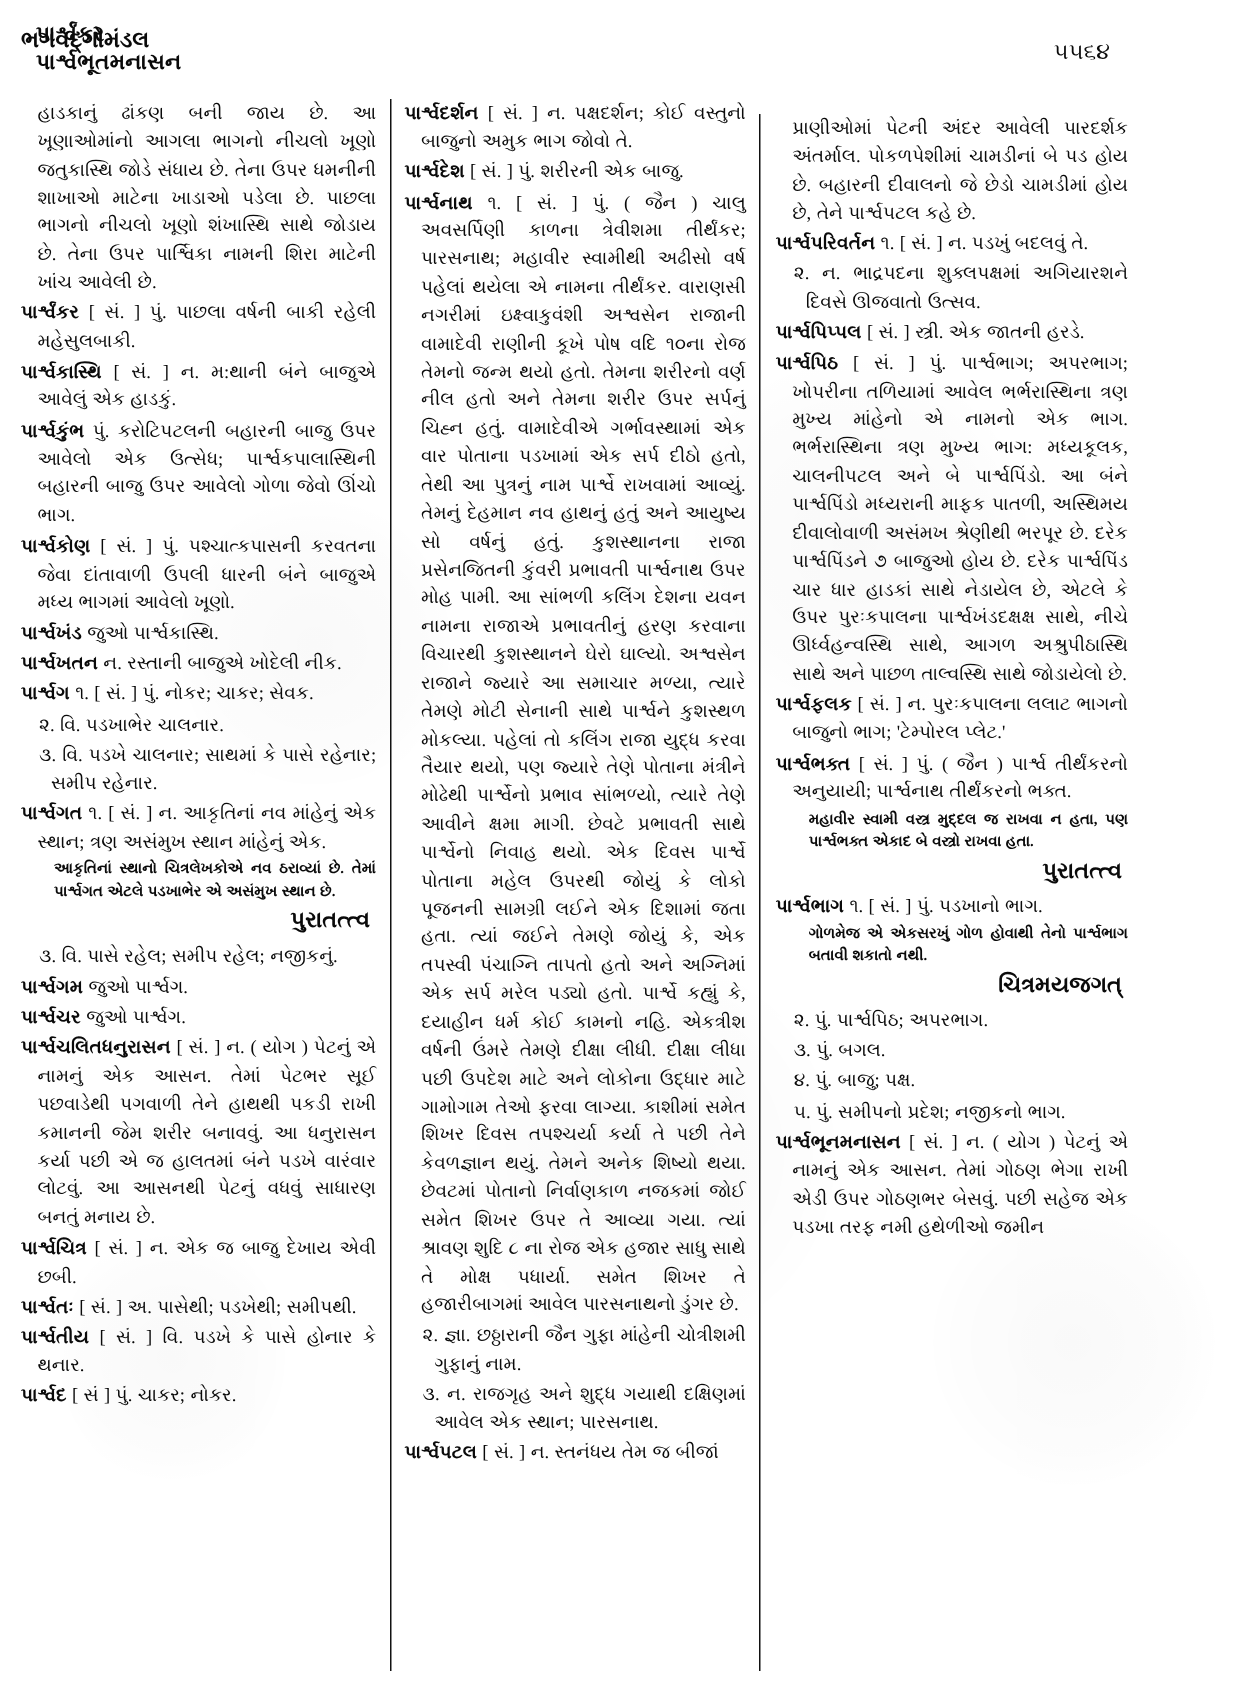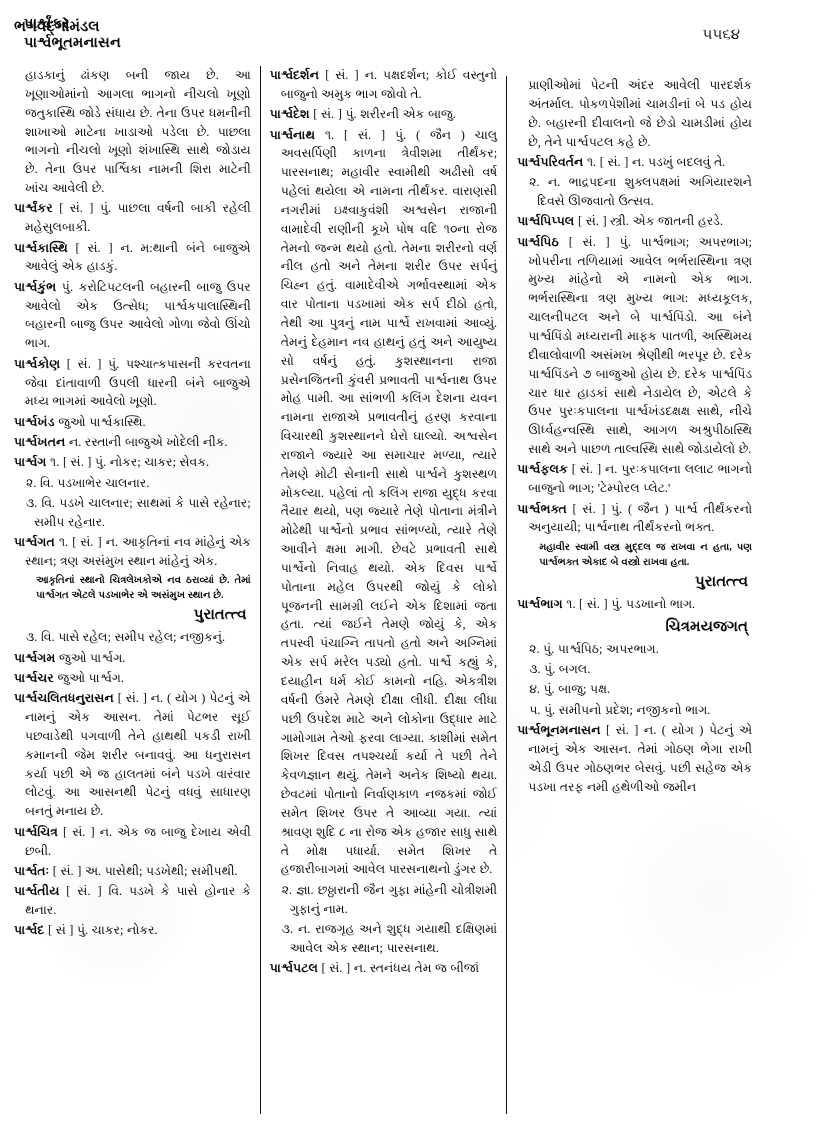--- a/index.html
+++ b/index.html
@@ -196,20 +196,21 @@
           <p class="cont">પ્રાણીઓમાં પેટની અંદર આવેલી પારદર્શક અંતર્માલ. પોકળપેશીમાં ચામડીનાં બે પડ હોય છે. બહારની દીવાલનો જે છેડો ચામડીમાં હોય છે, તેને પાર્શ્વપટલ કહે છે.</p>
           <p class="entry"><span class="hw">પાર્શ્વપરિવર્તન</span><span> ૧. [ સં. ] ન. પડખું બદલવું તે.</span></p>
           <p class="sense">૨. ન. ભાદ્રપદના શુક્લપક્ષમાં અગિયારશને દિવસે ઊજવાતો ઉત્સવ.</p>
           <p class="entry"><span class="hw">પાર્શ્વપિપ્પલ</span><span> [ સં. ] સ્ત્રી. એક જાતની હરડે.</span></p>
           <p class="entry"><span class="hw">પાર્શ્વપિઠ</span><span> [ સં. ] પું. પાર્શ્વભાગ; અપરભાગ; ખોપરીના તળિયામાં આવેલ ભર્ભરાસ્થિના ત્રણ મુખ્ય માંહેનો એ નામનો એક ભાગ. ભર્ભરાસ્થિના ત્રણ મુખ્ય ભાગ: મધ્યકૂલક, ચાલનીપટલ અને બે પાર્શ્વપિંડો. આ બંને પાર્શ્વપિંડો મધ્યરાની માફક પાતળી, અસ્થિમય દીવાલોવાળી અસંમખ શ્રેણીથી ભરપૂર છે. દરેક પાર્શ્વપિંડને ૭ બાજુઓ હોય છે. દરેક પાર્શ્વપિંડ ચાર ધાર હાડકાં સાથે નેડાયેલ છે, એટલે કે ઉપર પુરઃકપાલના પાર્શ્વખંડદક્ષક્ષ સાથે, નીચે ઊર્ધ્વહન્વસ્થિ સાથે, આગળ અશ્રુપીઠાસ્થિ સાથે અને પાછળ તાલ્વસ્થિ સાથે જોડાયેલો છે.</span></p>
           <p class="entry"><span class="hw">પાર્શ્વફલક</span><span> [ સં. ] ન. પુરઃકપાલના લલાટ ભાગનો બાજુનો ભાગ; 'ટેમ્પોરલ પ્લેટ.'</span></p>
           <p class="entry"><span class="hw">પાર્શ્વભક્ત</span><span> [ સં. ] પું. ( જૈન ) પાર્શ્વ તીર્થંકરનો અનુયાયી; પાર્શ્વનાથ તીર્થંકરનો ભક્ત.</span></p>
           <p class="quote">મહાવીર સ્વામી વસ્ત્ર મુદ્દલ જ રાખવા ન હતા, પણ પાર્શ્વભક્ત એકાદ બે વસ્ત્રો રાખવા હતા.</p>
           <p class="cite">પુરાતત્ત્વ</p>
           <p class="entry"><span class="hw">પાર્શ્વભાગ</span><span> ૧. [ સં. ] પું. પડખાનો ભાગ.</span></p>
+          <p class="quote">ગોળમેજ એ એકસરખું ગોળ હોવાથી તેનો પાર્શ્વભાગ બતાવી શકાતો નથી.</p>
           <p class="cite">ચિત્રમયજગત્</p>
           <p class="sense">૨. પું. પાર્શ્વપિઠ; અપરભાગ.</p>
           <p class="sense">૩. પું. બગલ.</p>
           <p class="sense">૪. પું. બાજુ; પક્ષ.</p>
           <p class="sense">૫. પું. સમીપનો પ્રદેશ; નજીકનો ભાગ.</p>
           <p class="entry"><span class="hw">પાર્શ્વભૂનમનાસન</span><span> [ સં. ] ન. ( યોગ ) પેટનું એ નામનું એક આસન. તેમાં ગોઠણ ભેગા રાખી એડી ઉપર ગોઠણભર બેસવું. પછી સહેજ એક પડખા તરફ નમી હથેળીઓ જમીન</span></p>
         </div>
     </div>
   </div>
 

